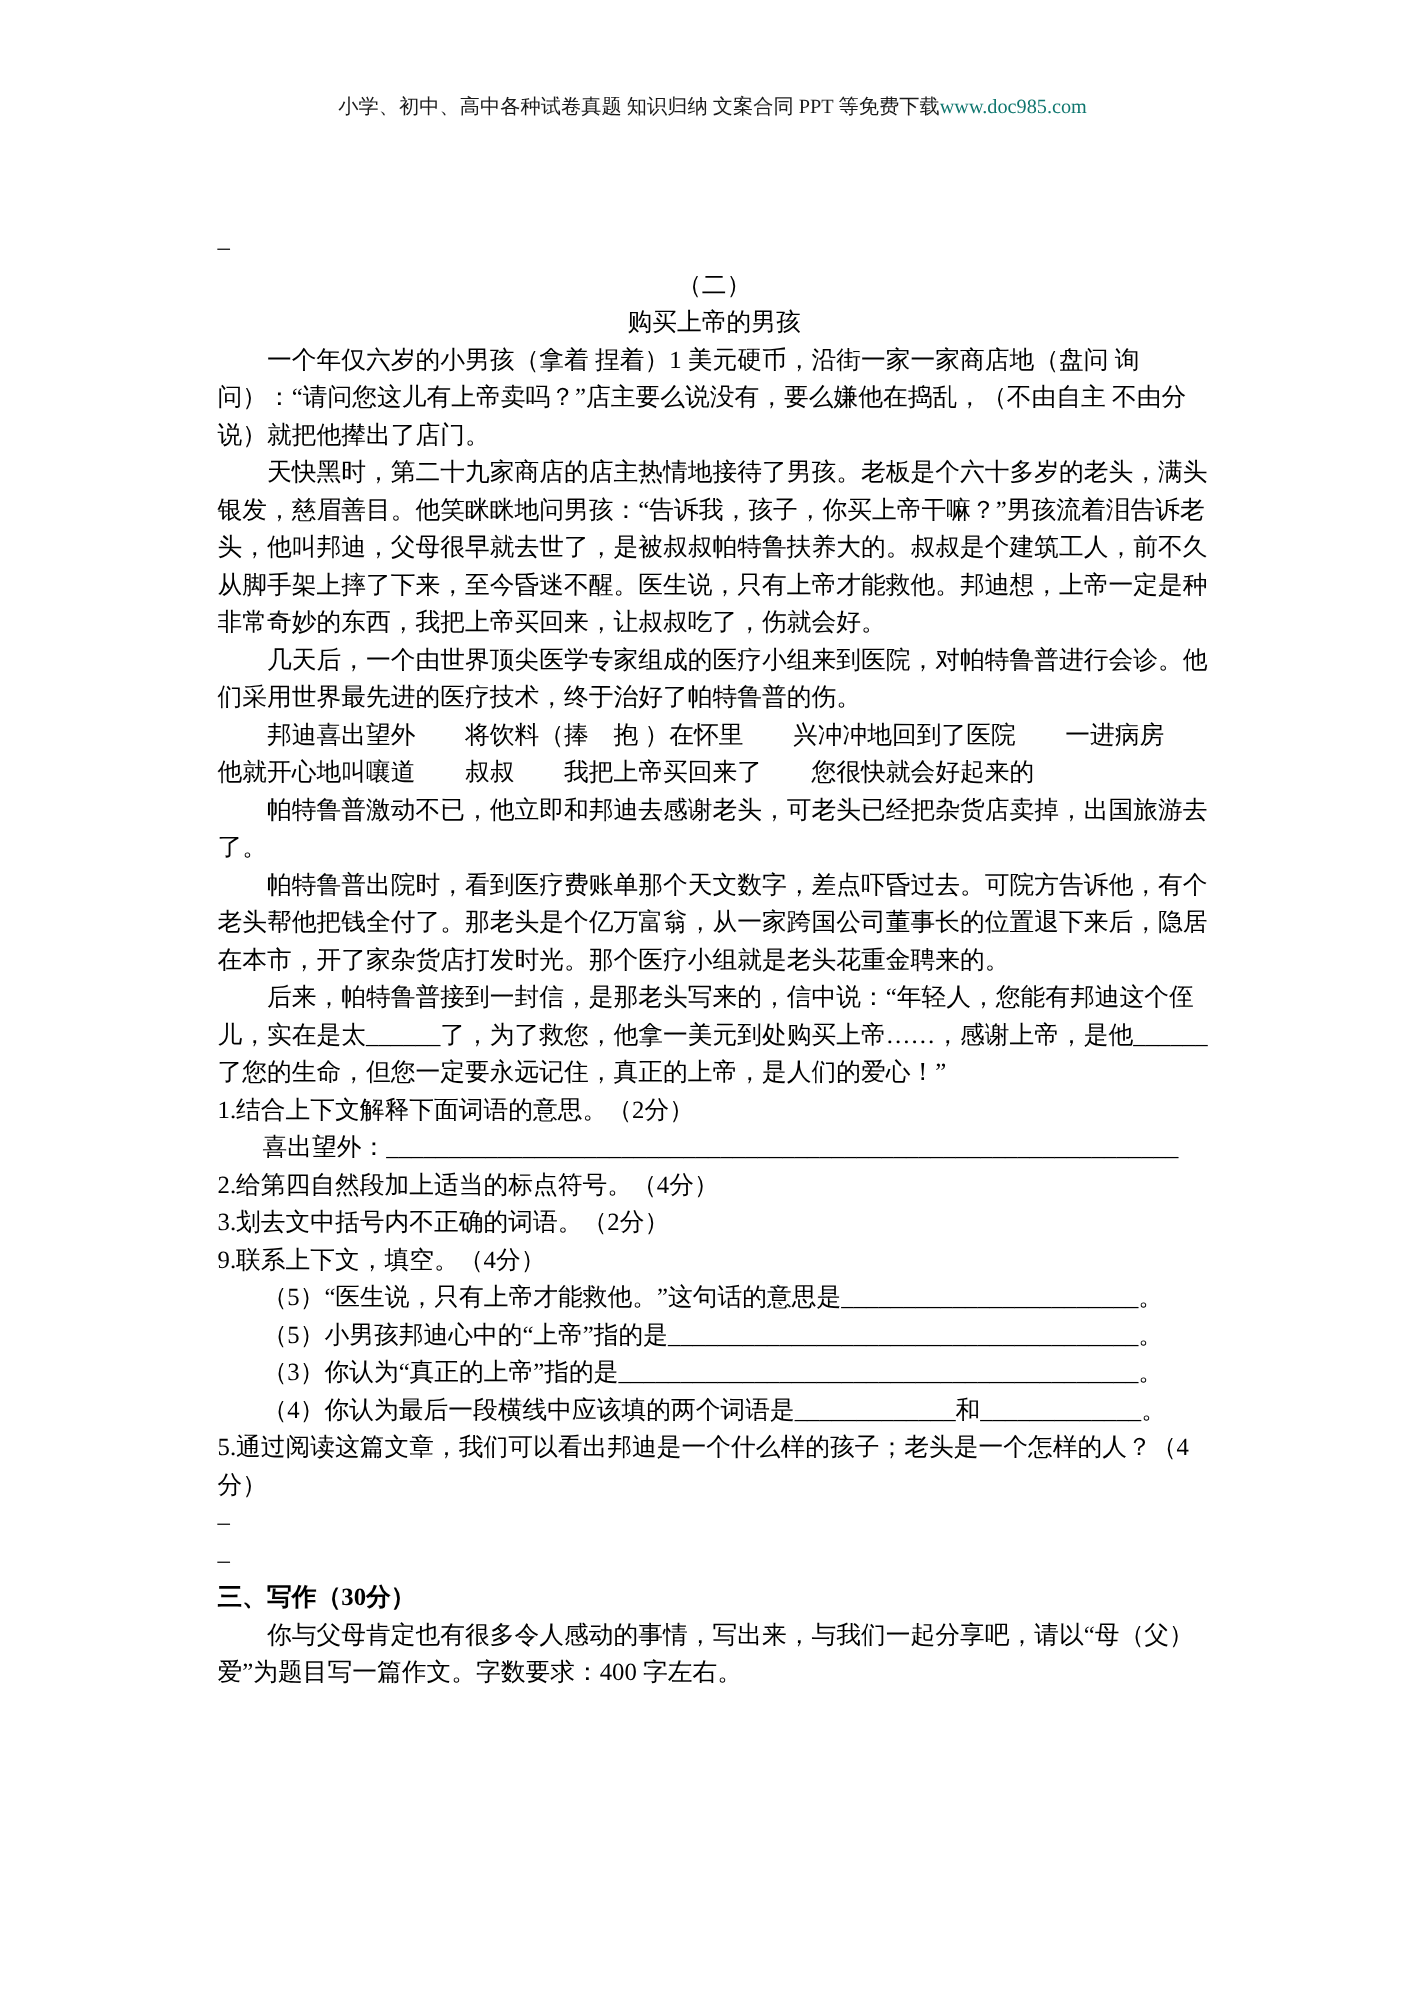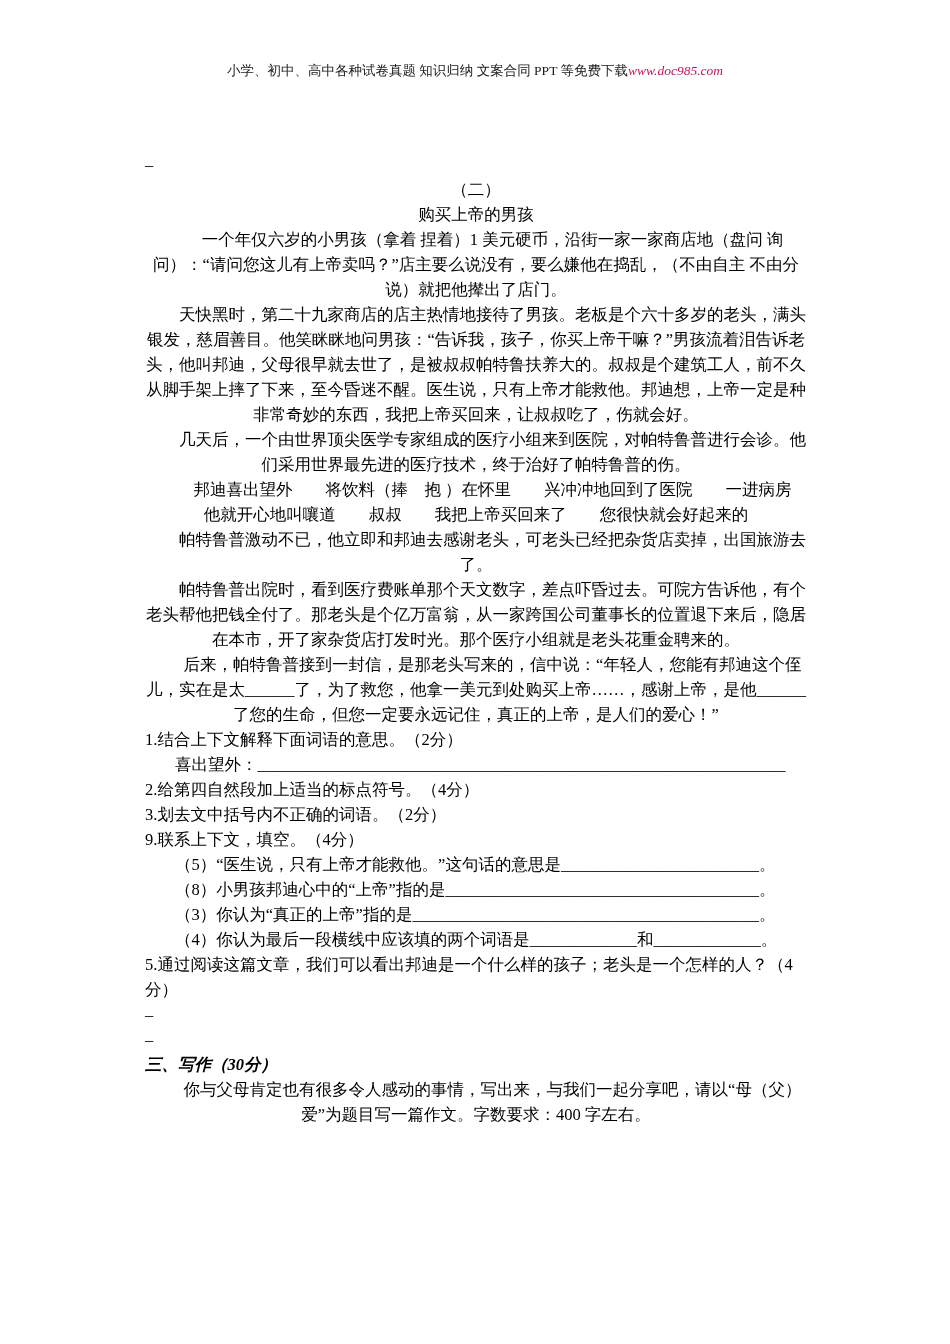--- a/index.html
+++ b/index.html
@@ -18,46 +18,44 @@
       top: 62px;
       left: 0;
       width: 950px;
       text-align: center;
       font-size: 13.5px;
       line-height: 18px;
       color: #1a1a1a;
       white-space: nowrap;
     }
     .site-link {
-      color: #be185d;
+      color: #0f766e;
       text-decoration: none;
       cursor: pointer;
-      font-style: italic;
     }
     .content {
       position: absolute;
       left: 145px;
       top: 152px;
       width: 662px;
       font-size: 16.5px;
       line-height: 25px;
       color: #000000;
     }
     .line { white-space: pre-wrap; word-break: break-all; }
     .center { text-align: center; }
     .para {
       margin: 0;
       text-indent: 2em;
       white-space: pre-wrap;
       word-break: break-all;
-      text-align: center;
     }
     .q-sub { padding-left: 30px; }
     .gap-after { }
-    .bold { font-weight: bold; font-style: italic; }
+    .bold { font-weight: bold; }
   </style>
 </head>
 <body>
 
 <div class="page">
 
   <header class="header">
     <span>小学、初中、高中各种试卷真题 知识归纳 文案合同 PPT 等免费下载</span><a class="site-link">www.doc985.com</a>
   </header>
 
@@ -76,21 +74,21 @@
     <p class="para">后来，帕特鲁普接到一封信，是那老头写来的，信中说：“年轻人，您能有邦迪这个侄儿，实在是太______了，为了救您，他拿一美元到处购买上帝……，感谢上帝，是他______了您的生命，但您一定要永远记住，真正的上帝，是人们的爱心！”</p>
 
     <div class="line">1.结合上下文解释下面词语的意思。（2分）</div>
     <div class="line q-sub gap-after">喜出望外：________________________________________________________________</div>
 
     <div class="line">2.给第四自然段加上适当的标点符号。（4分）</div>
     <div class="line">3.划去文中括号内不正确的词语。（2分）</div>
     <div class="line">9.联系上下文，填空。（4分）</div>
 
     <div class="line q-sub">（5）“医生说，只有上帝才能救他。”这句话的意思是________________________。</div>
-    <div class="line q-sub">（8）小男孩邦迪心中的“上帝”指的是______________________________________。</div>
+    <div class="line q-sub">（5）小男孩邦迪心中的“上帝”指的是______________________________________。</div>
     <div class="line q-sub">（3）你认为“真正的上帝”指的是__________________________________________。</div>
     <div class="line q-sub">（4）你认为最后一段横线中应该填的两个词语是_____________和_____________。</div>
 
     <div class="line">5.通过阅读这篇文章，我们可以看出邦迪是一个什么样的孩子；老头是一个怎样的人？（4分）</div>
 
     <div class="line">–</div>
     <div class="line">–</div>
 
     <div class="line bold">三、写作（30分）</div>
     <p class="para">你与父母肯定也有很多令人感动的事情，写出来，与我们一起分享吧，请以“母（父）爱”为题目写一篇作文。字数要求：400 字左右。</p>

